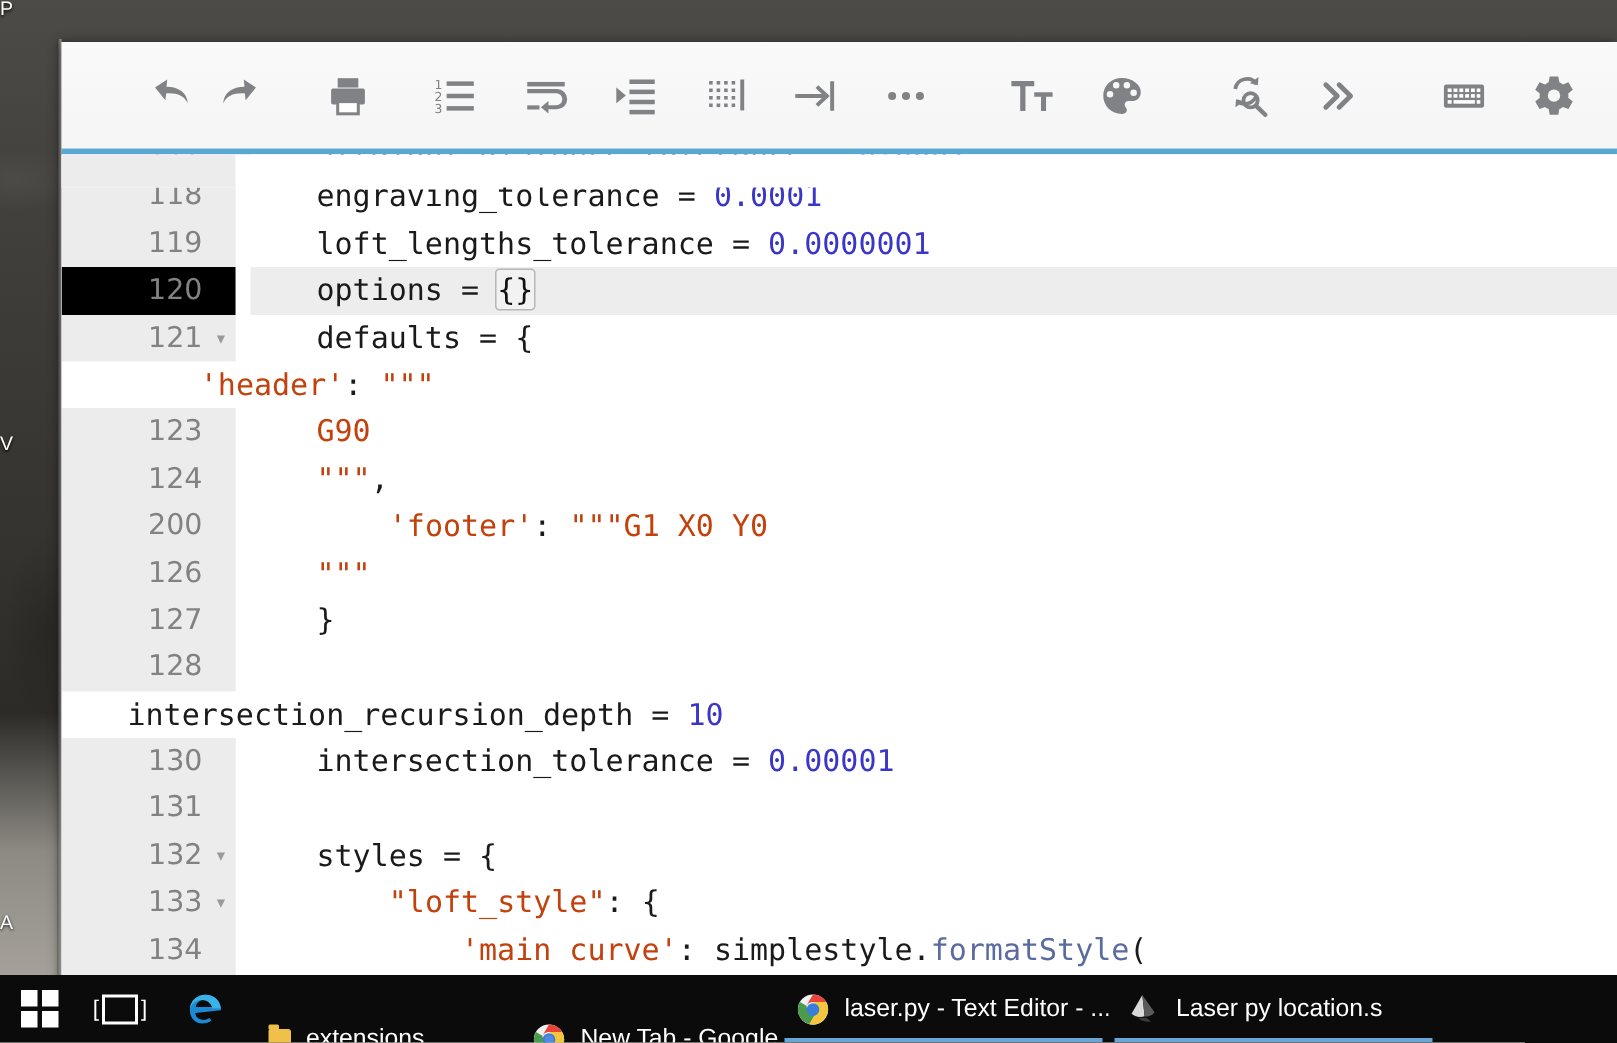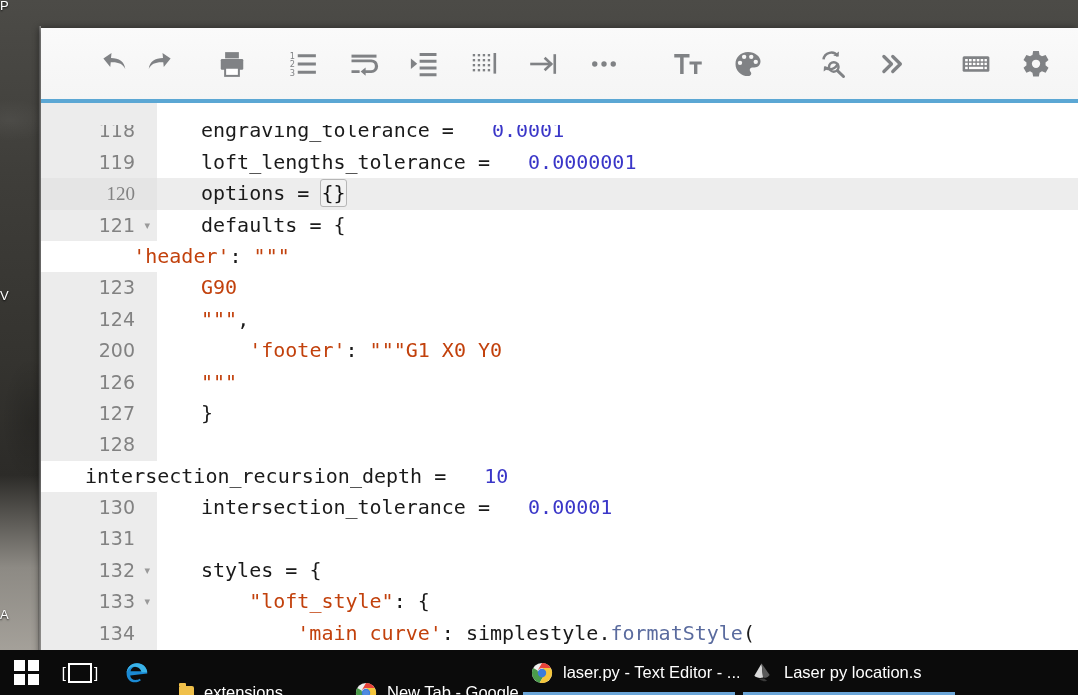--- a/index.html
+++ b/index.html
@@ -66,44 +66,44 @@
   }
   .gutter-bg{
     position:absolute;left:0;top:0;width:116px;height:557px;
     background:#ececec;
   }
   .code-rows{position:absolute;left:0;top:-19px;width:1037px;}
   .row{
     position:relative;height:31.4px;line-height:31.4px;
     display:flex;align-items:flex-start;
     font-family:"DejaVu Sans Mono","Liberation Mono",monospace;
-    font-size:20px;white-space:pre;
-  }
-  .row.hl .ln-cell{background:#e5e5e5;font-family:Liberation Serif, serif;}
+    font-size:20px;white-space:pre;gap:10px;
+  }
+  .row.hl .ln-cell{background:#000000;}
   .row.hl .code-cell{background:#ededed;}
   .ln-cell{
     width:116px;min-width:116px;height:31.4px;
     background:#ececec;
     color:#828282;
     font-size:19px;
     text-align:right;
     box-sizing:border-box;
     padding-right:22px;
     position:relative;
     font-family:"DejaVu Sans","Liberation Sans",sans-serif;
   }
   .fold{
     position:absolute;right:7px;top:0;height:31.4px;line-height:31.4px;
     color:#9a9a9a;font-size:11px;
   }
   .code-cell{
     flex:1;height:31.4px;box-sizing:border-box;padding-left:44px;
     color:#111;background:#ffffff;
   }
-  .k-num{color:#3a36c8;margin-left:26px;}
+  .k-num{color:#3a36c8;}
   .k-str{color:#c2410c;}
   .k-pln{color:#1a1a1a;}
   .k-fn{color:#5a6b9e;}
   .k-op{color:#1a1a1a;}
   .bracket{
     outline:1px solid #b6b6b6;background:#f2f2f2;
     border-radius:2px;padding:1px 0;
   }
   .clip-top{
     position:absolute;left:0;top:0;width:1037px;height:22px;

